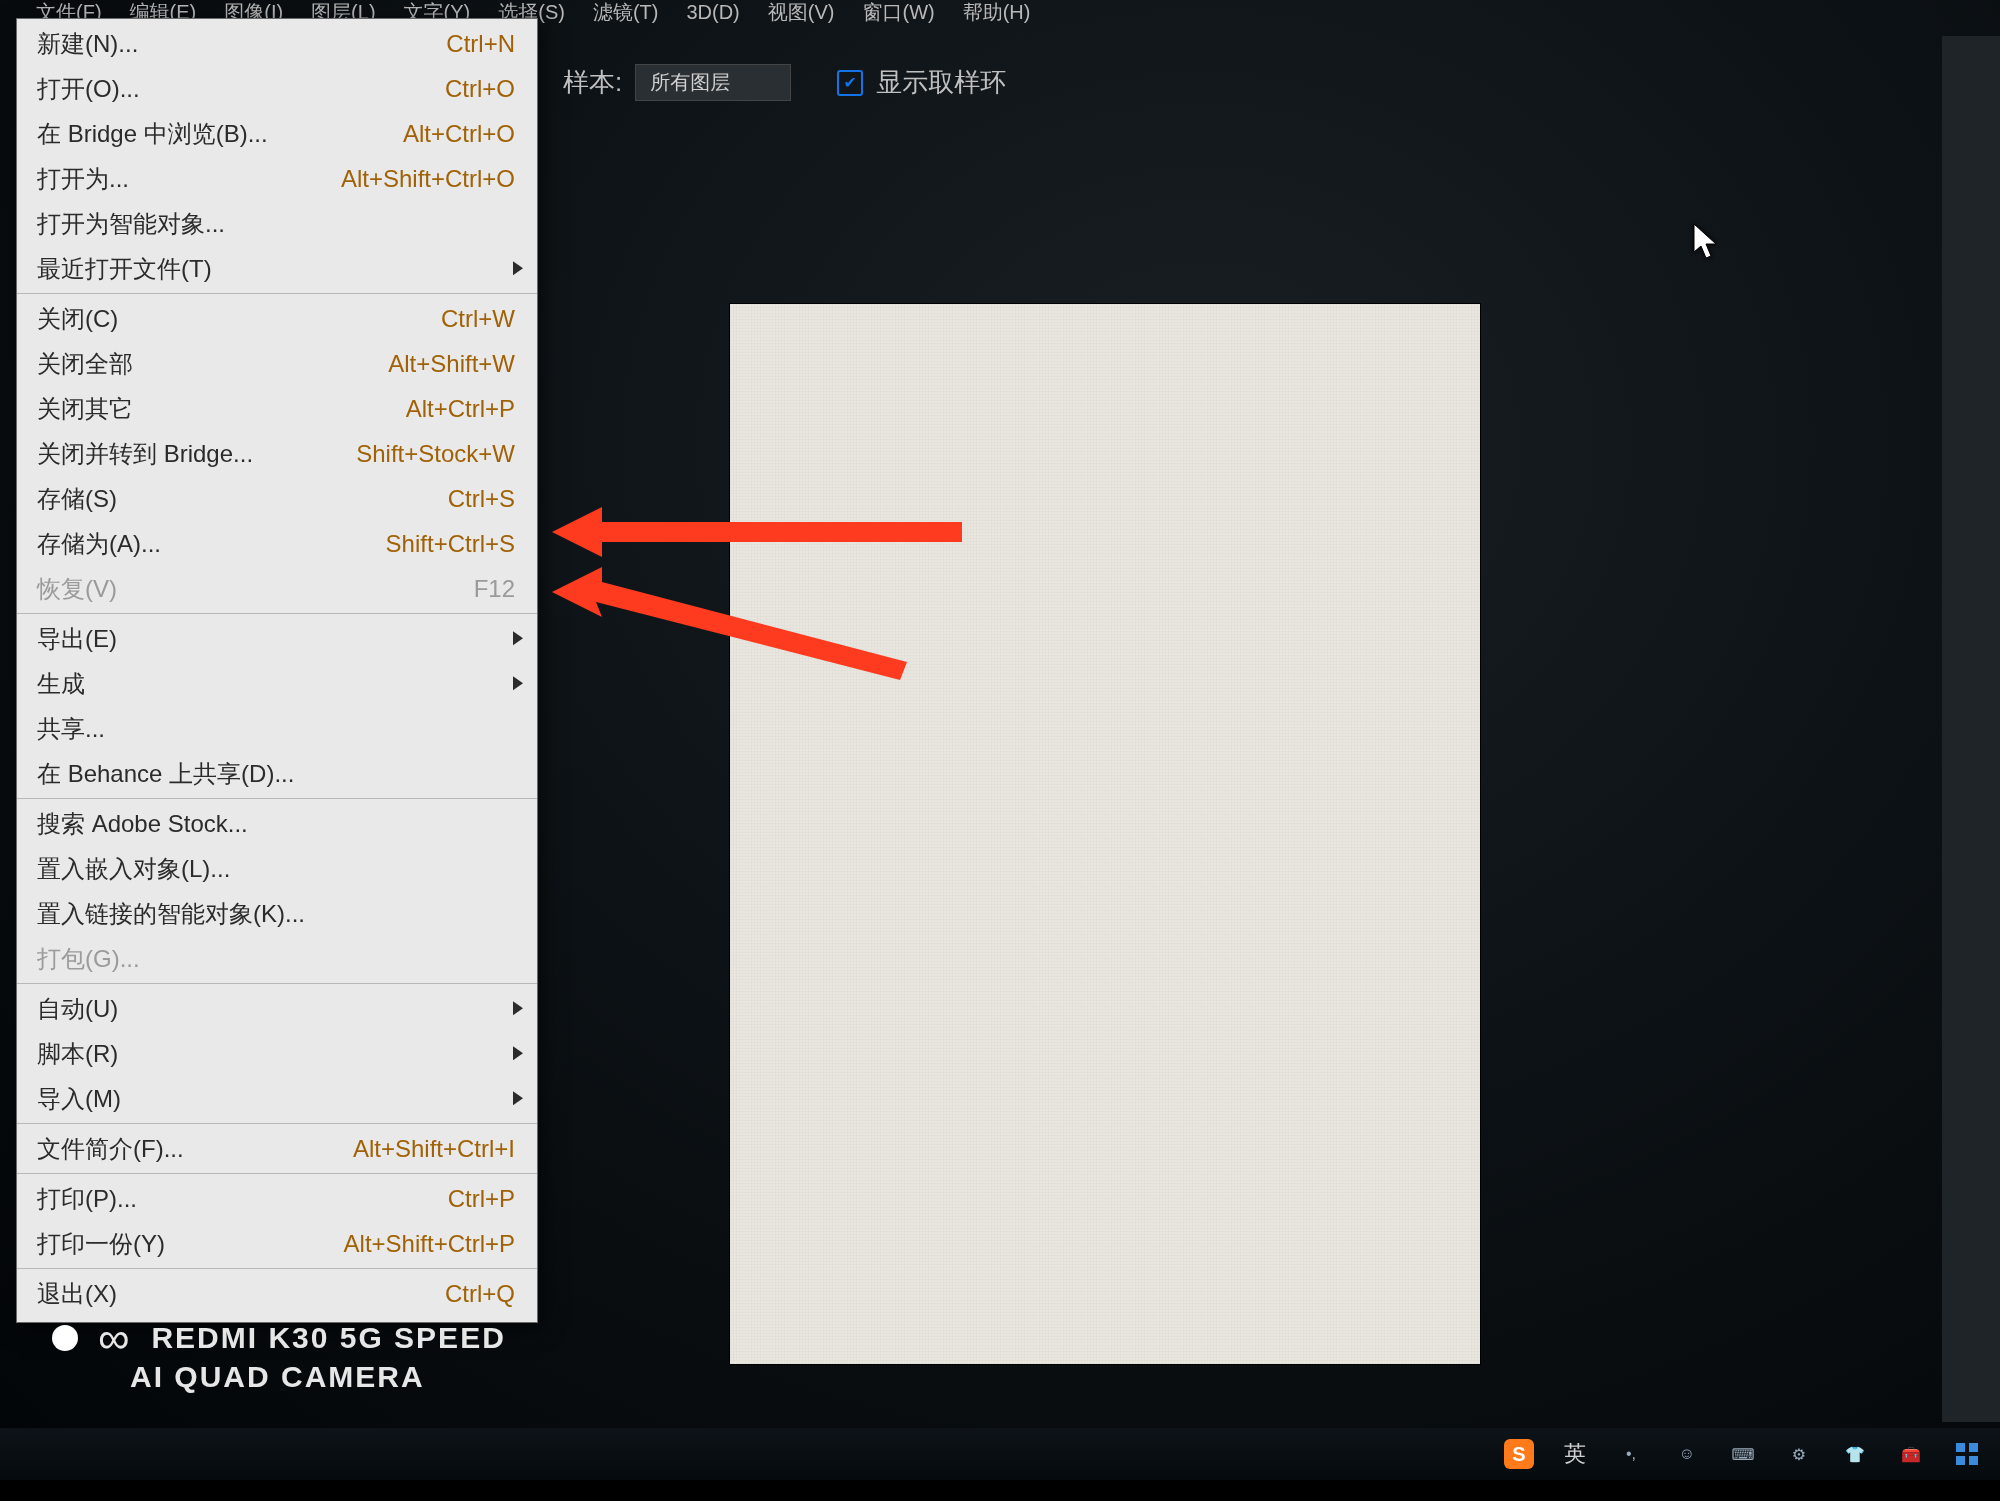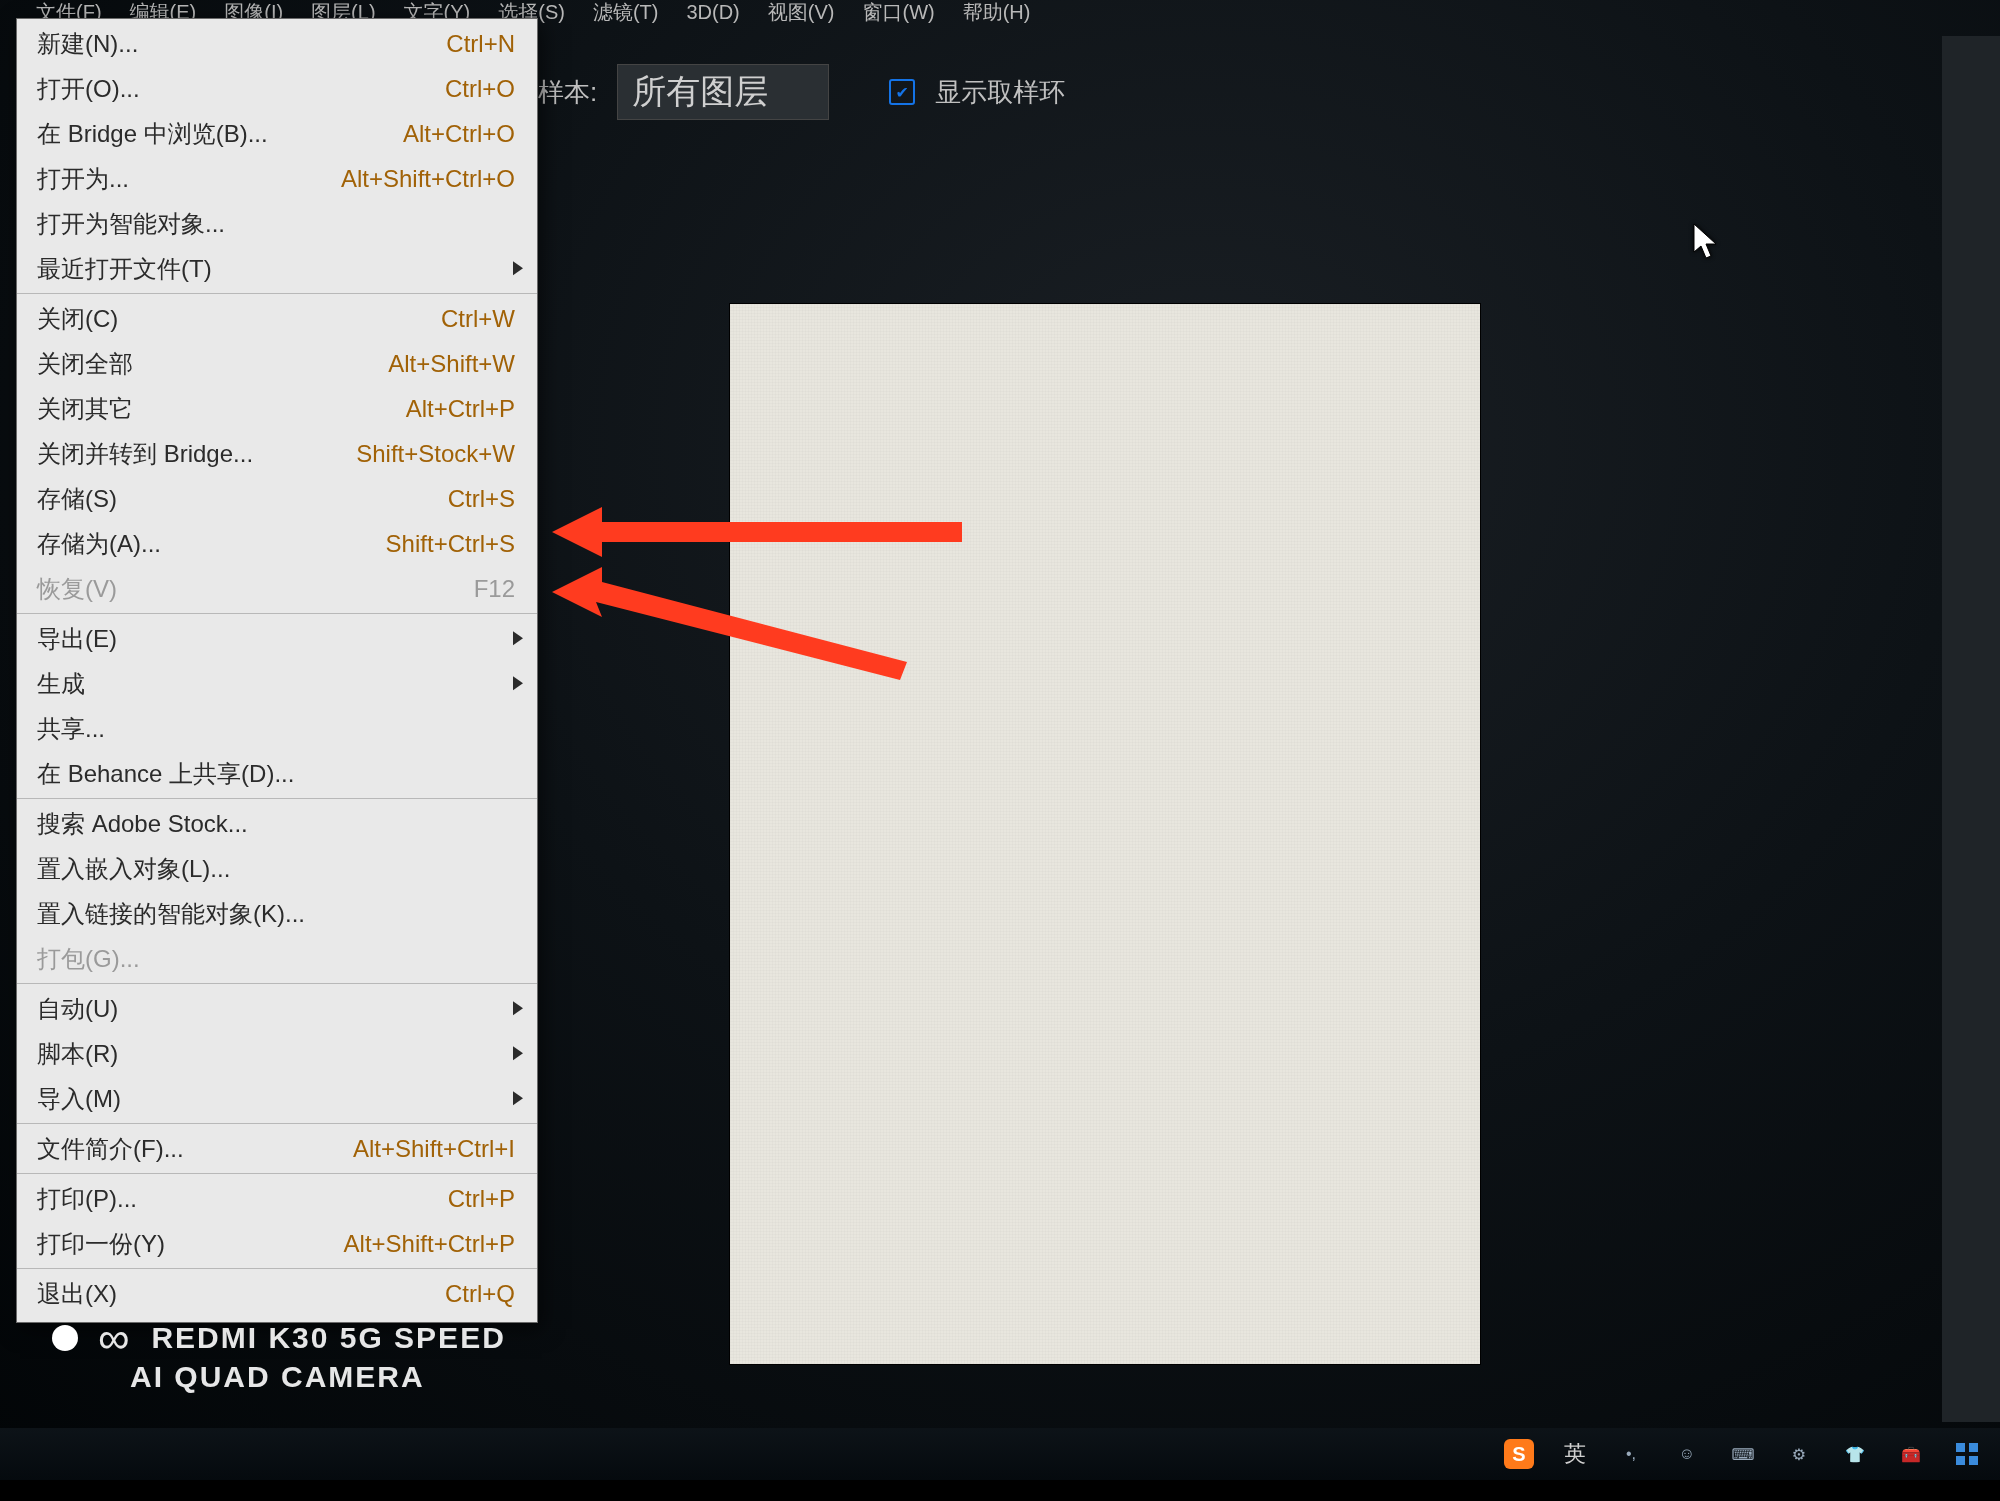--- a/index.html
+++ b/index.html
@@ -1,20 +1,20 @@
 <!DOCTYPE html>
 <html><head>
 <meta charset="utf-8">
 <style>
   html,body{margin:0;padding:0;width:2000px;height:1501px;background:#000;font-family:"Microsoft YaHei","PingFang SC",sans-serif;overflow:hidden;}
   .app{position:relative;width:2000px;height:1480px;background:radial-gradient(ellipse at 60% 30%,#1a1f24 0%,#0d1216 45%,#020507 100%);}
   .menubar{position:absolute;left:0;top:0;right:0;height:24px;display:flex;align-items:center;padding-left:24px;color:#b8b8b8;font-size:20px;gap:4px;}
   .menubar .mi{padding:2px 12px;cursor:default;}
-  .optionsbar{position:absolute;left:538px;top:64px;display:flex;align-items:center;color:#c0c0c0;font-size:26px;gap:20px;text-align:center;}
-  .dropdown{background:#2a2f33;border:1px solid #444;padding:4px 60px 4px 14px;color:#d0d0d0;font-size:34px;}
+  .optionsbar{position:absolute;left:563px;top:64px;display:flex;align-items:center;color:#c0c0c0;font-size:26px;gap:13px;text-align:center;}
+  .dropdown{background:#2a2f33;border:1px solid #444;padding:4px 60px 4px 14px;color:#d0d0d0;font-size:20px;}
   .checkbox{width:22px;height:22px;border:2px solid #1473e6;border-radius:3px;display:inline-flex;align-items:center;justify-content:center;color:#1473e6;font-size:16px;}
   .panelstrip{position:absolute;right:0;top:36px;width:58px;bottom:58px;background:#1f2428;}
   .filemenu{position:absolute;left:16px;top:18px;width:520px;background:#e9e9e9;border:1px solid #6a6a6a;box-shadow:4px 6px 20px rgba(0,0,0,.6);padding:2px 0 6px 0;}
   .fm-item{display:flex;justify-content:space-between;align-items:center;height:45px;padding:0 22px 0 20px;font-size:24px;color:#2b2b2b;position:relative;}
   .fm-item.disabled{color:#9a9a9a;}
   .fm-item .lab{white-space:nowrap;}
   .fm-item .sc{color:#a16207;font-size:24px;white-space:nowrap;}
   .fm-item.disabled .sc{color:#9a9a9a;}
   .fm-item .arr{position:absolute;right:14px;top:50%;transform:translateY(-55%);border-left:10px solid #2b2b2b;border-top:7px solid transparent;border-bottom:7px solid transparent;}
   .sep{height:1px;background:#b8b8b8;margin:2px 0;}

